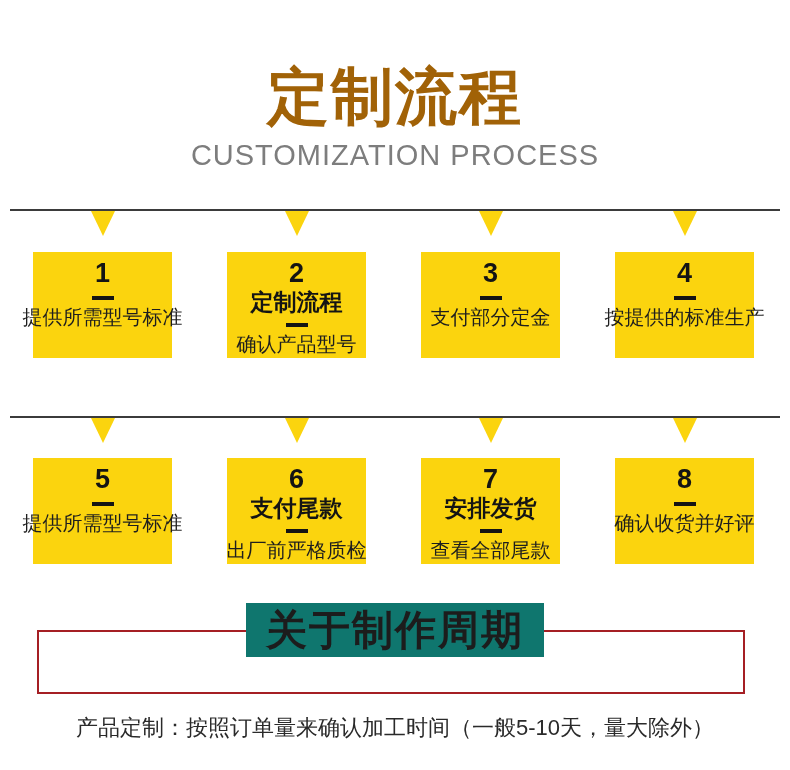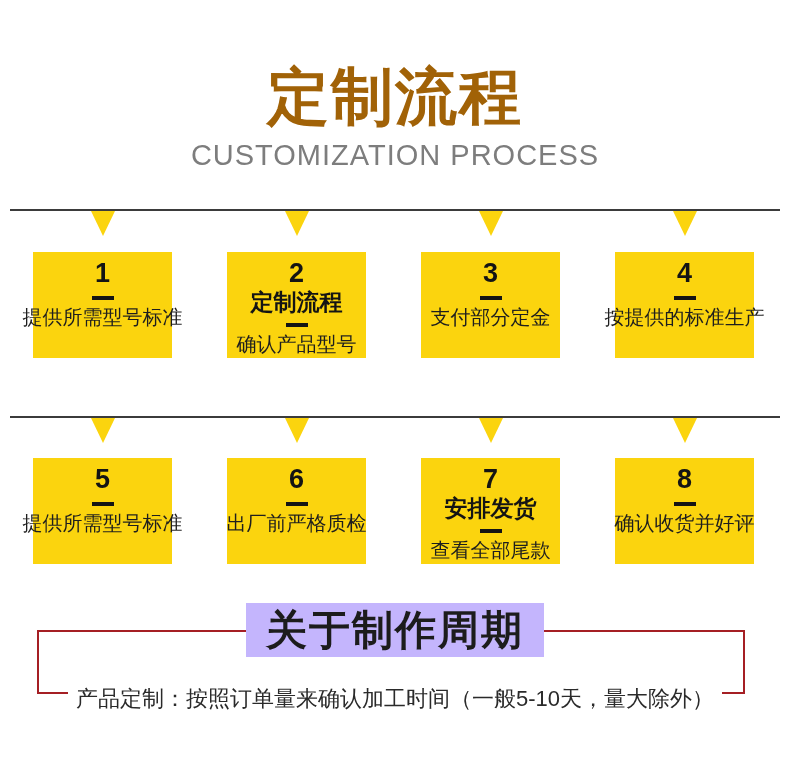--- a/index.html
+++ b/index.html
@@ -133,31 +133,31 @@
   .period-title {
     position: absolute;
     top: 603px;
     left: 0;
     width: 100%;
     text-align: center;
     z-index: 2;
   }
   .period-title span {
     display: inline-block;
-    background: #c4b5fd;
+    background: #0f766e;
     padding: 0 20px;
     font-size: 41px;
     line-height: 54px;
     font-weight: 700;
     color: #1c1c1c;
     letter-spacing: 2px;
   }
   .period-desc {
     position: absolute;
-    top: 684px;
+    top: 713px;
     left: 0;
     width: 100%;
     text-align: center;
     z-index: 2;
   }
   .period-desc span {
     display: inline-block;
     background: #ffffff;
     padding: 0 8px;
     font-size: 22px;
@@ -229,20 +229,21 @@
       </div>
   </div>
   <div class="box-row box-row-2">
     <div class="step-box">
       <div class="step-num">5</div>
       <div class="step-dash"></div>
       <div class="step-desc">提供所需型号标准</div>
     </div>
     <div class="step-box">
       <div class="step-num">6</div>
+      <div class="step-title">支付尾款</div>
       <div class="step-dash"></div>
       <div class="step-desc">出厂前严格质检</div>
     </div>
     <div class="step-box">
       <div class="step-num">7</div>
       <div class="step-title">安排发货</div>
       <div class="step-dash"></div>
       <div class="step-desc">查看全部尾款</div>
     </div>
     <div class="step-box">

